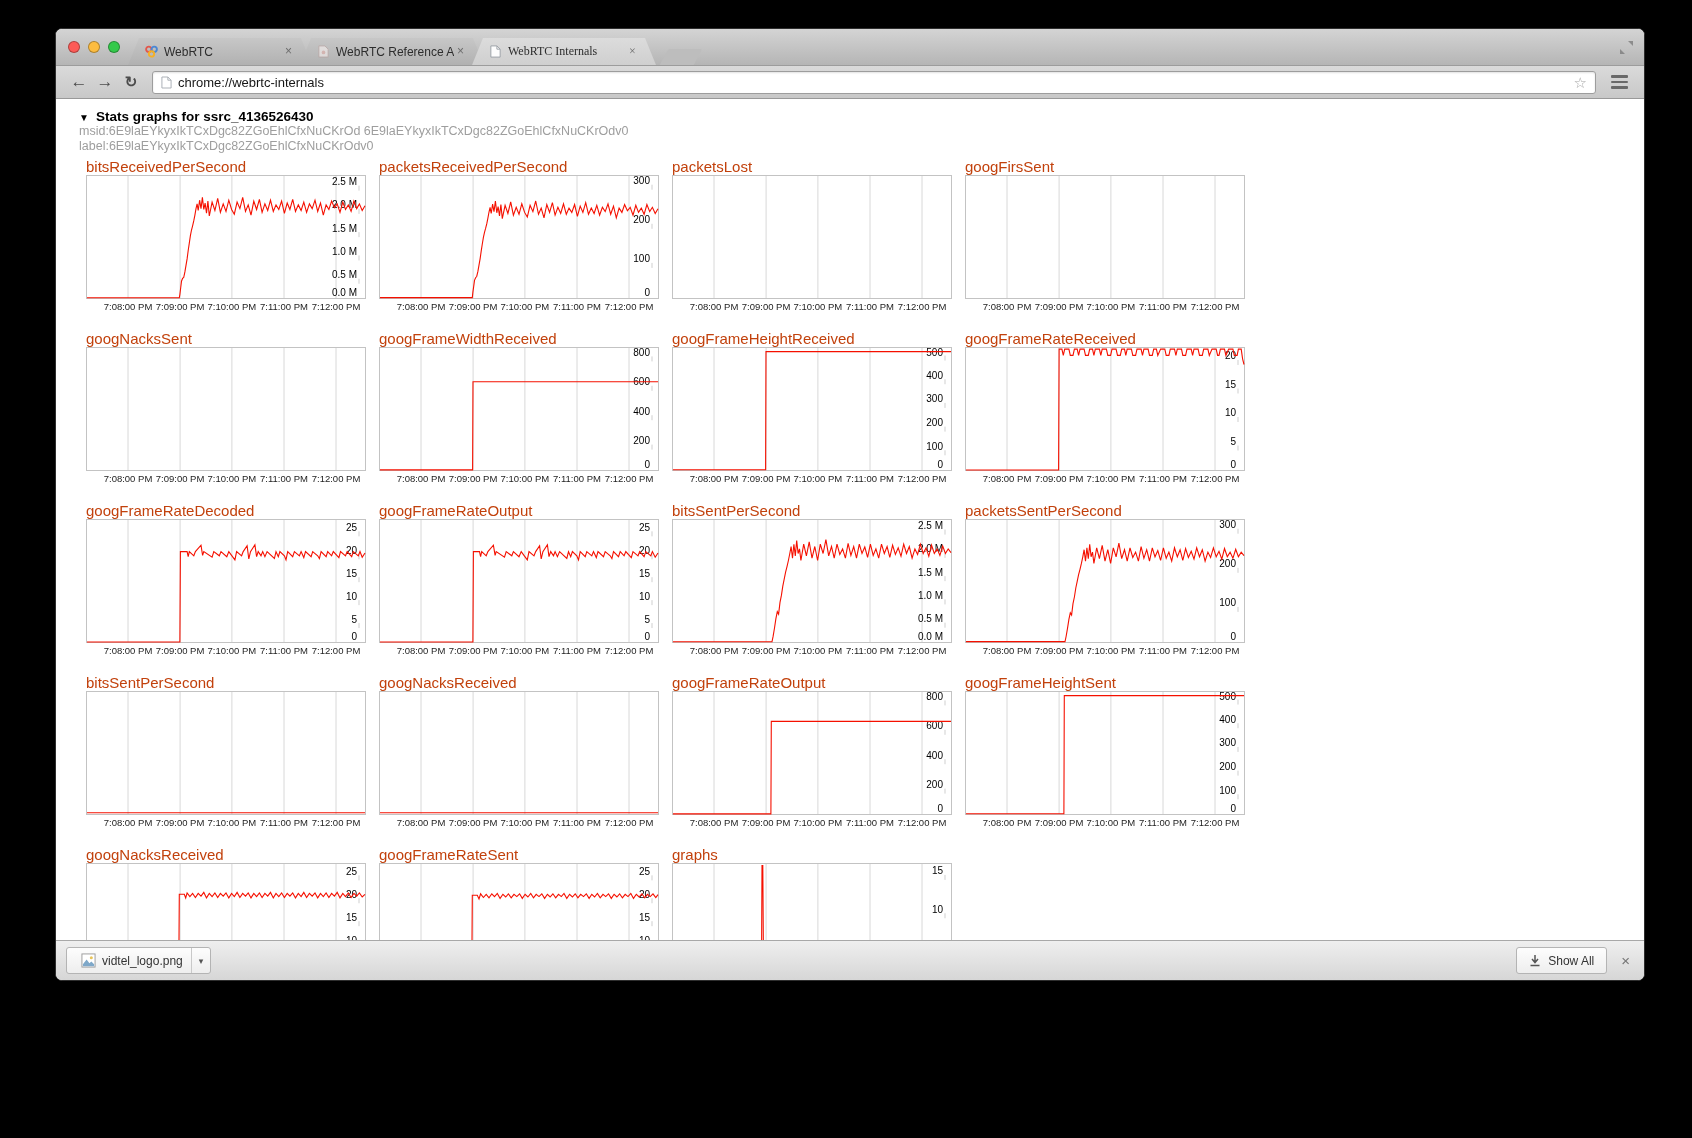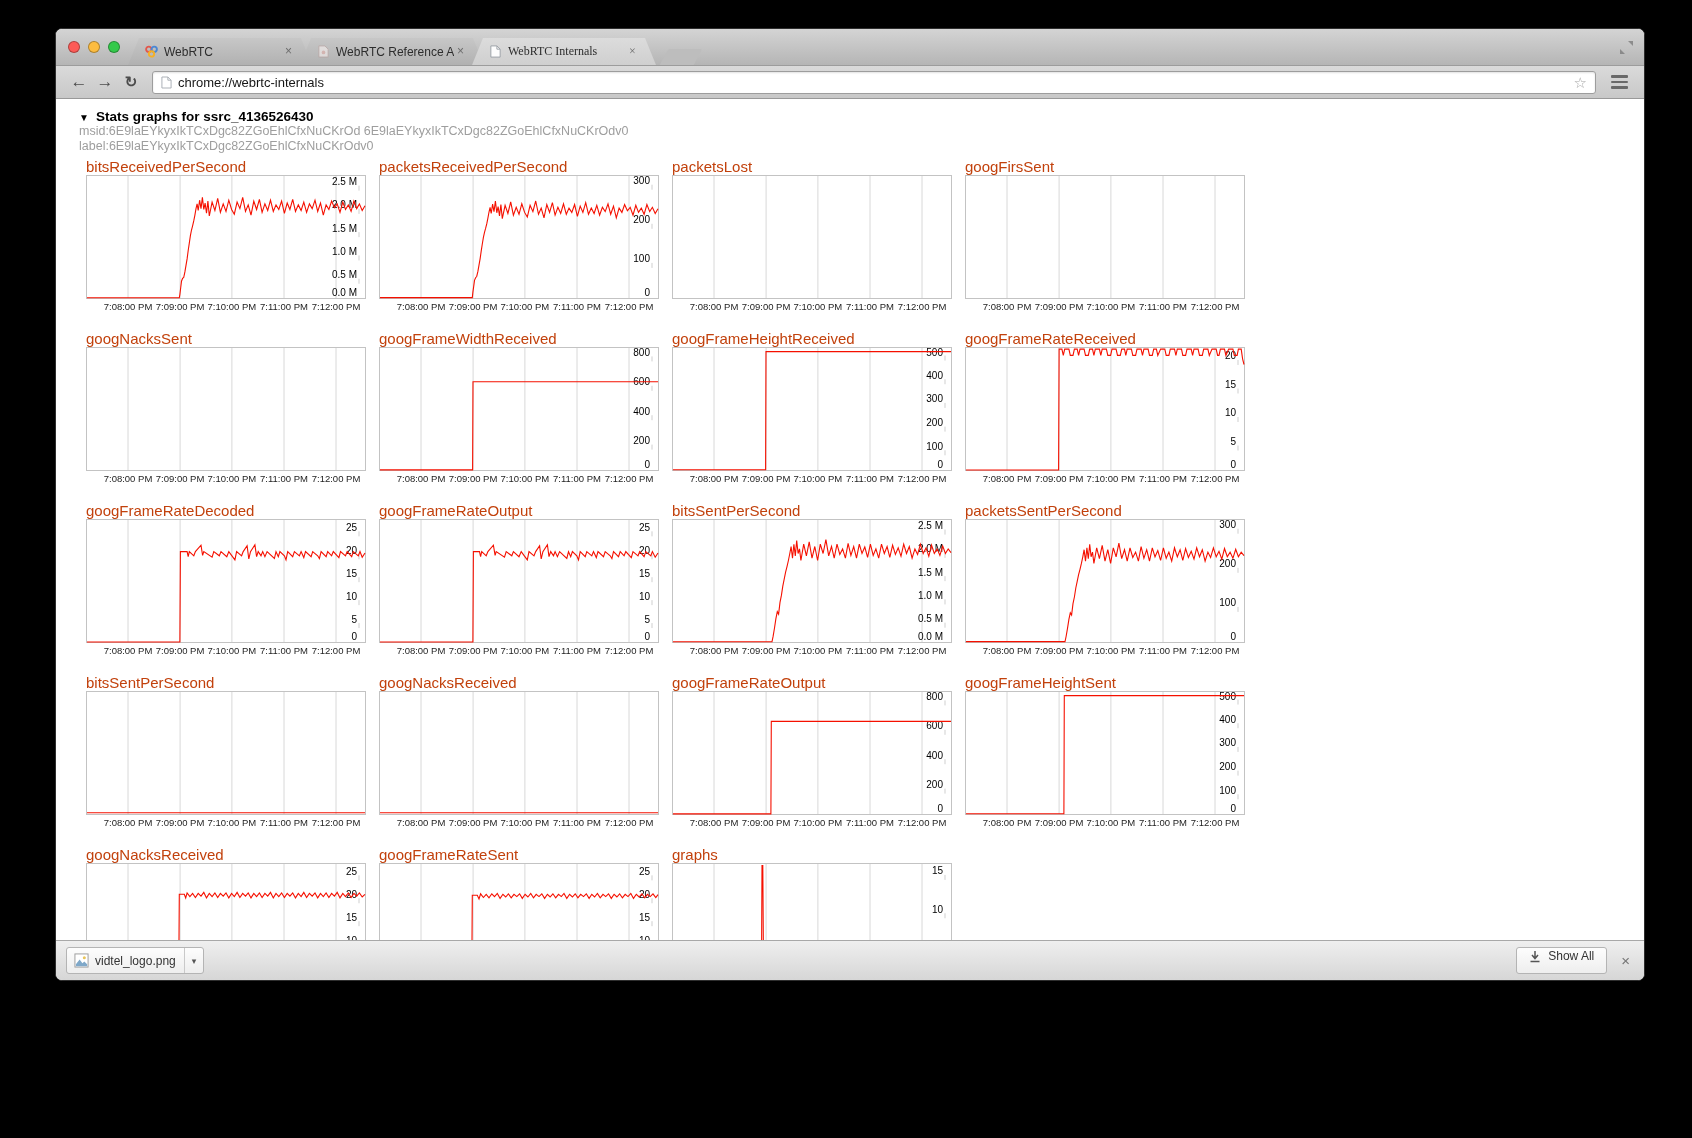--- a/index.html
+++ b/index.html
@@ -50,27 +50,27 @@
           column-gap:13px;row-gap:18px;}
   .chart-title{font-size:15px;line-height:17px;color:#c2410c;white-space:nowrap;}
   .chart-cell svg{display:block;font-family:"Liberation Sans",sans-serif;}
   .time-row{position:relative;height:12px;margin-top:1px;width:288px;overflow:hidden;}
   .time-row span{position:absolute;top:1px;transform:translateX(-50%);font-size:9.5px;
                  white-space:nowrap;color:#1d1d1d;}
   
   .shelf{height:40px;flex:none;background:linear-gradient(#efefef,#d6d6d6);border-top:1px solid #a8a8a8;
          display:flex;align-items:center;padding:0 10px;box-sizing:border-box;}
   .dl-item{height:27px;background:linear-gradient(#fdfdfd,#eee);border:1px solid #b4b4b4;border-radius:3px;
-           display:flex;align-items:center;padding-left:7px;font-size:12px;color:#333;box-sizing:border-box;}
+           display:flex;align-items:center;padding-left:14px;font-size:12px;color:#333;box-sizing:border-box;}
   .dl-name{margin:0 8px 0 6px;white-space:nowrap;}
   .dl-divider{width:1px;align-self:stretch;background:#c9c9c9;}
   .dl-caret{padding:0 7px;color:#555;font-size:9px;}
   .spacer{flex:1;}
   .show-all{height:27px;background:linear-gradient(#fdfdfd,#eee);border:1px solid #b4b4b4;border-radius:3px;
-            display:flex;align-items:flex-end;gap:7px;padding:10px 12px;font-size:12px;color:#333;box-sizing:border-box;}
+            display:flex;align-items:center;gap:7px;padding:10px 12px;font-size:12px;color:#333;box-sizing:border-box;}
   .shelf-close{margin-left:14px;margin-right:4px;color:#757575;font-size:15px;}
 </style>
 </head>
 <body>
 
 <div class="window">
 
   <div class="titlebar">
     <div class="traffic">
       <div class="light" id="tl-close" style="background: rgb(252, 91, 87);"></div>

